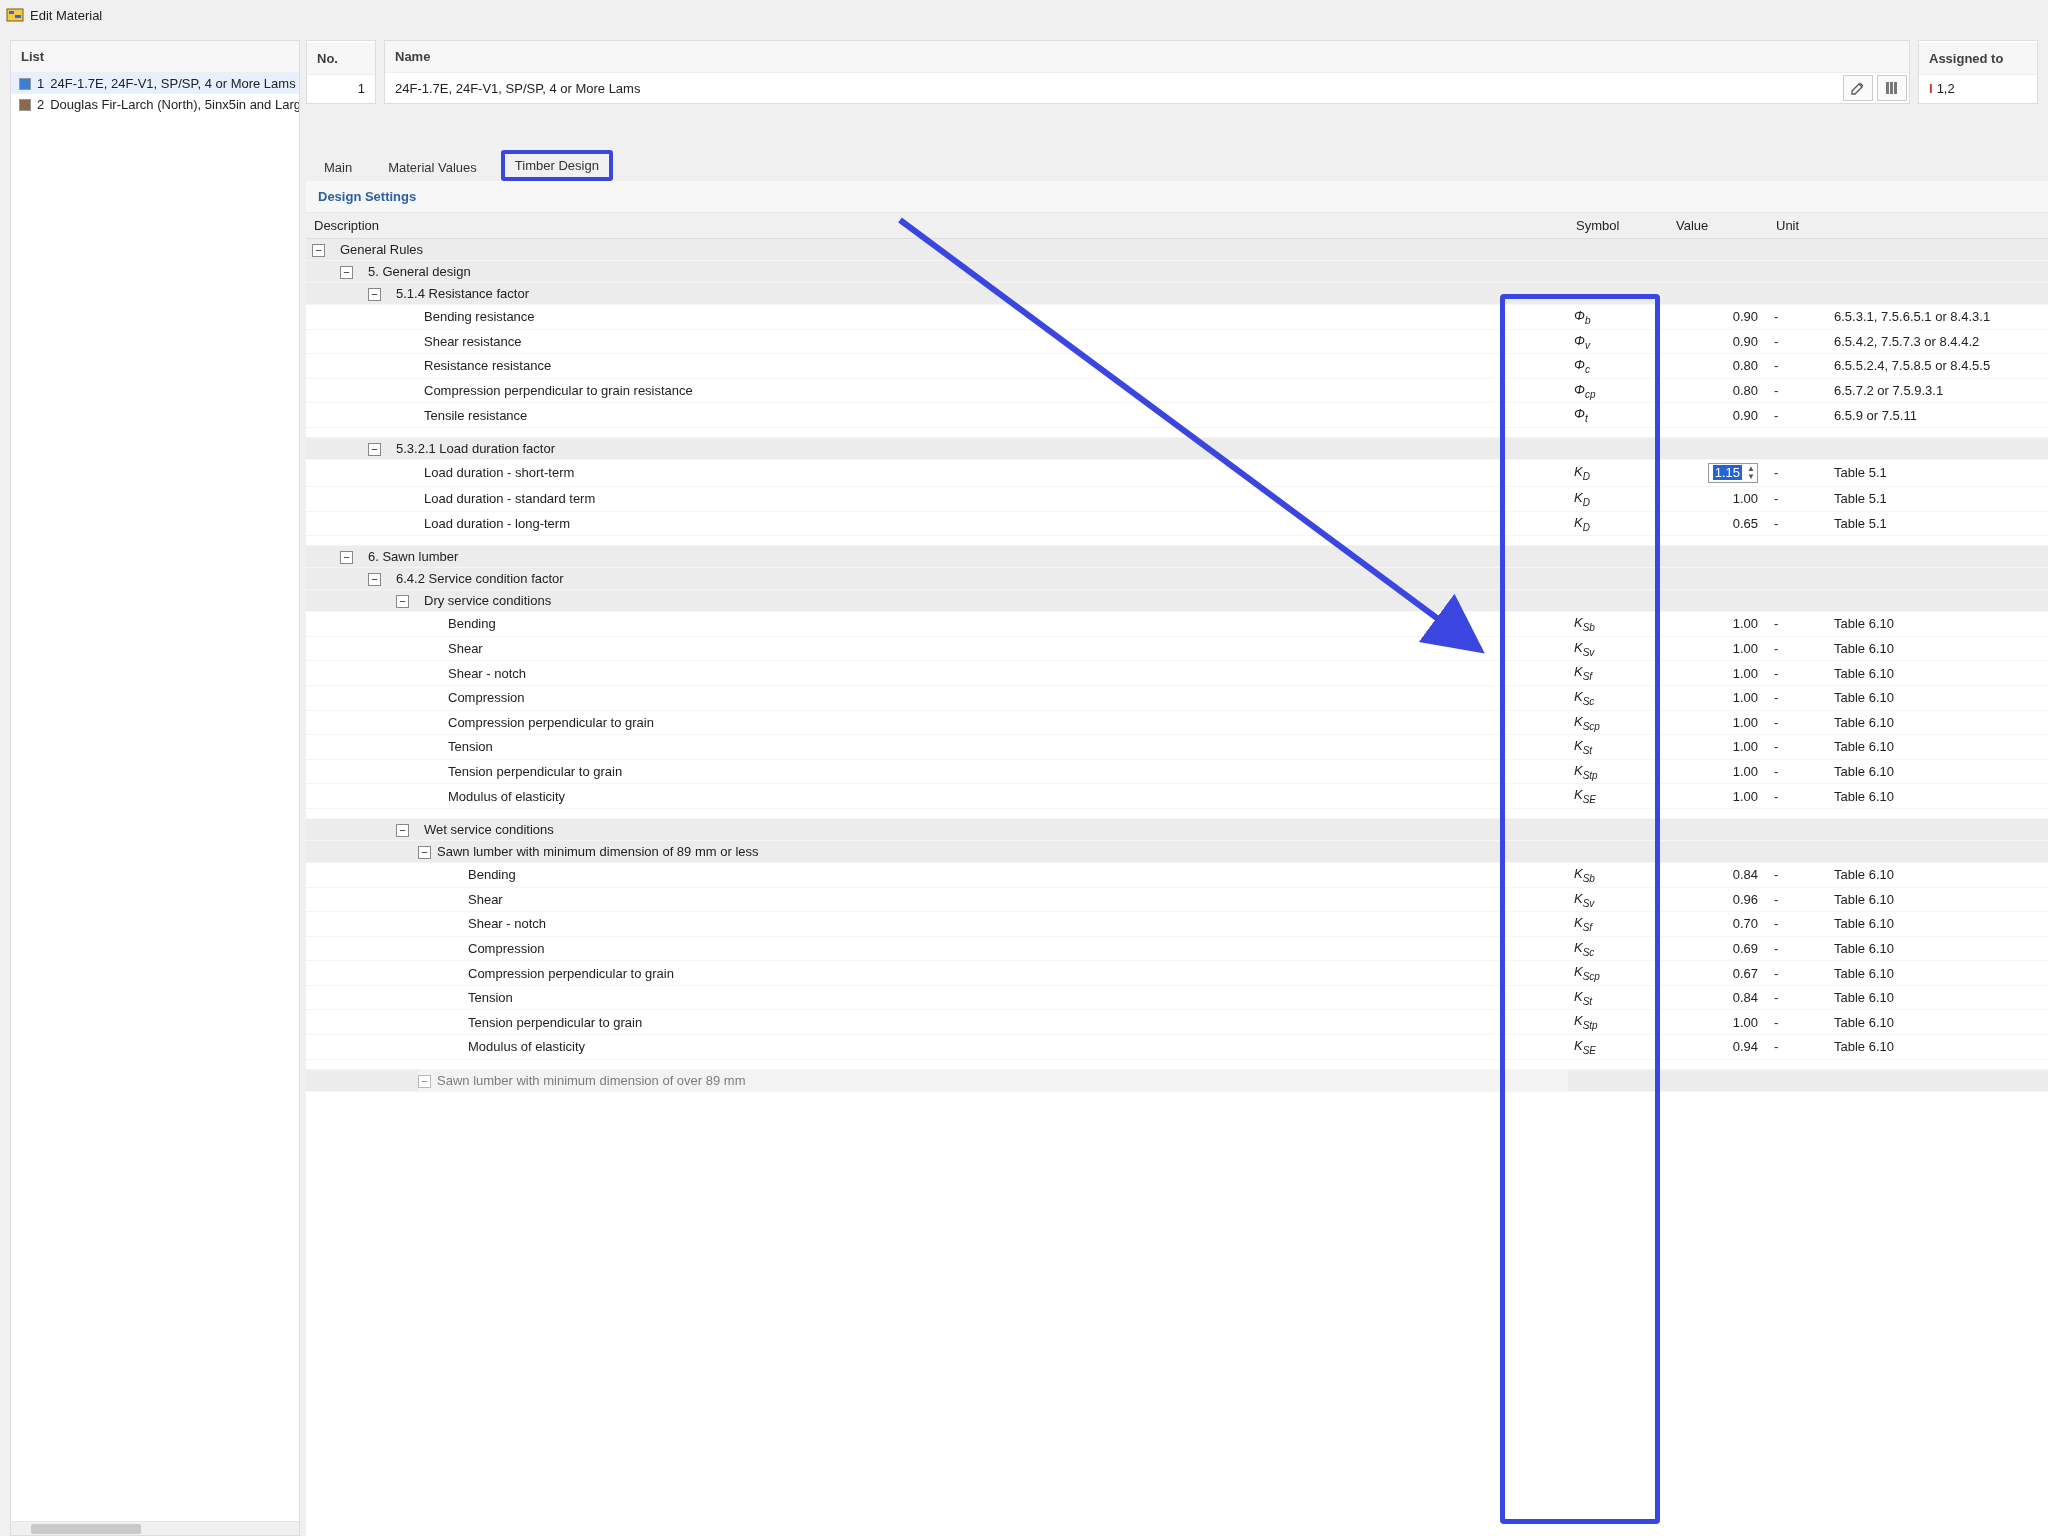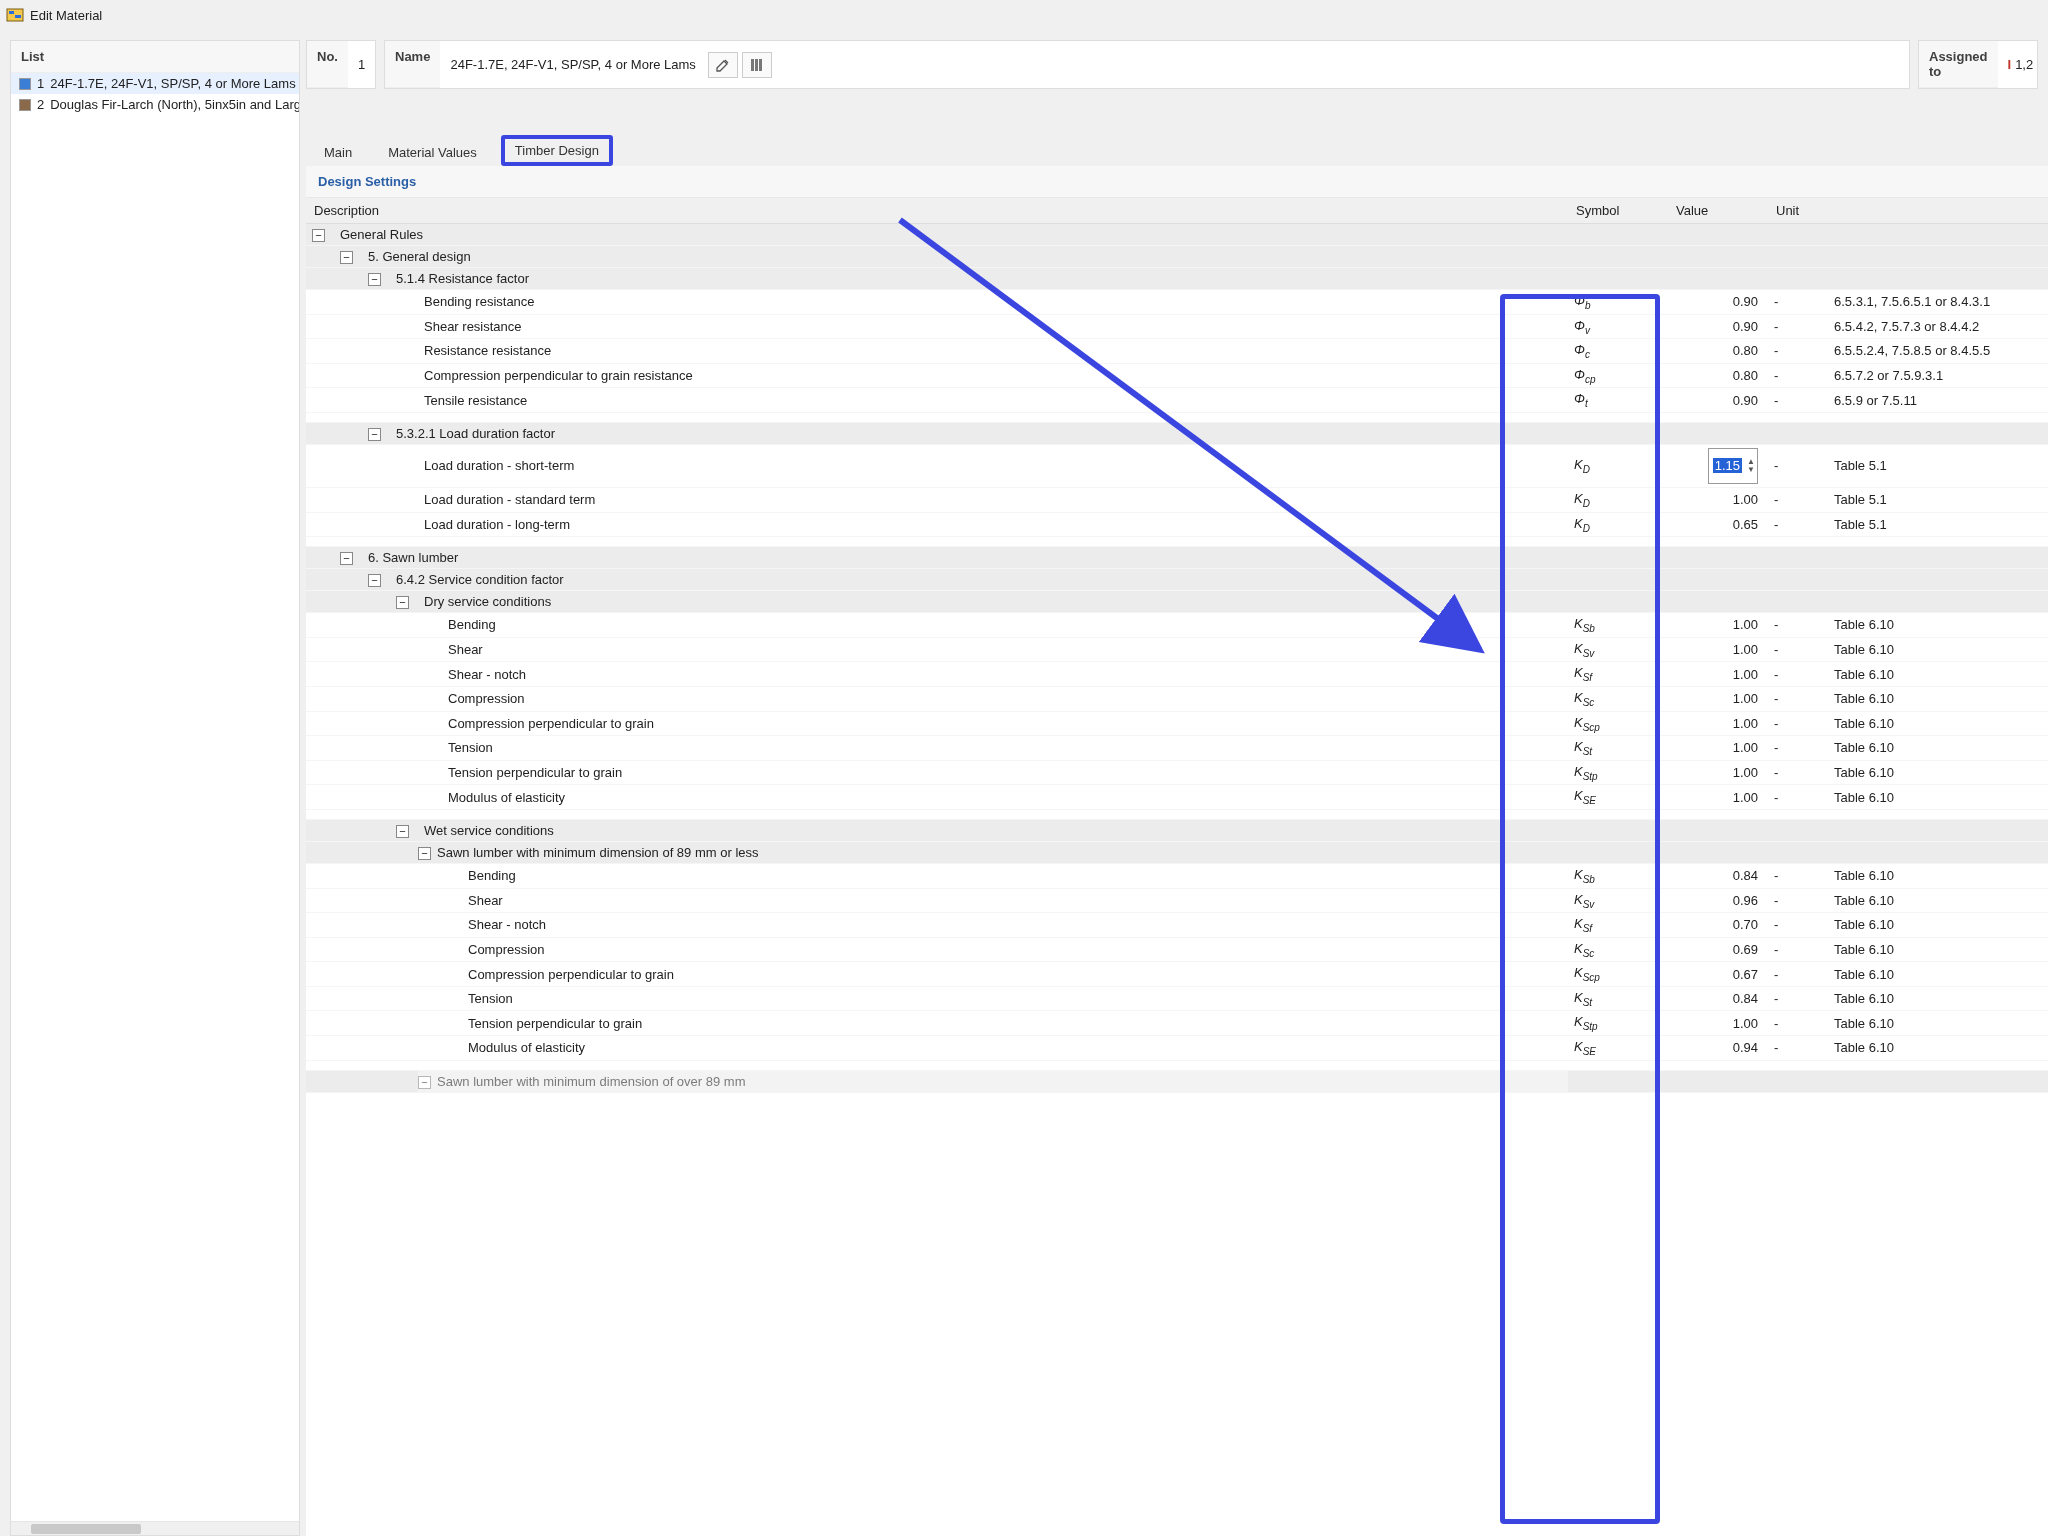--- a/index.html
+++ b/index.html
@@ -58,21 +58,21 @@
   .fake-scroll .thumb {
     position:absolute; left:20px; width:110px; top:2px; height:10px;
     background:#c9c9c9; border-radius:2px;
   }
   .right-pane { flex:1; display:flex; flex-direction:column; overflow:hidden; }
   .top-fields {
     display:flex; gap:8px; padding-right:10px;
   }
   .field-box {
     background:#fff; border:1px solid #ddd;
-    display:flex; 
+    display:flex; flex-direction:column;justify-content:center;
   }
   .field-no { width:70px; }
   .field-name { flex:1; }
   .field-assigned { width:120px; }
   .field-val {
     padding:6px 10px;
     text-align:left;
     display:flex; align-items:center; gap:4px;
   }
   .field-no .field-val { text-align:right; justify-content:flex-end;}
@@ -144,21 +144,21 @@
   .col-notes { width:220px; text-align:left;}
   .expander {
     display:inline-block; width:13px; height:13px;
     border:1px solid #888; line-height:11px; text-align:center;
     font-size:11px; background:#fff;
   }
   .sub { font-size:10px; vertical-align: sub;}
   .val-input {
     display:inline-flex; align-items:center;
     border:1px solid #999; background:#fff;
-    padding:0 1px 0 4px; height:36px;
+    padding:0 1px 0 4px; height:20px;
   }
   .val-input .sel { background:#2462d6; color:#fff; padding:0 2px;}
   .spinners { display:flex; flex-direction:column; margin-left:4px;}
   .spinners span {
     width:10px; height:8px; font-size:8px; line-height:8px;
     text-align:center; color:#555;
   }
   
   .value-highlight {
     position:absolute;

